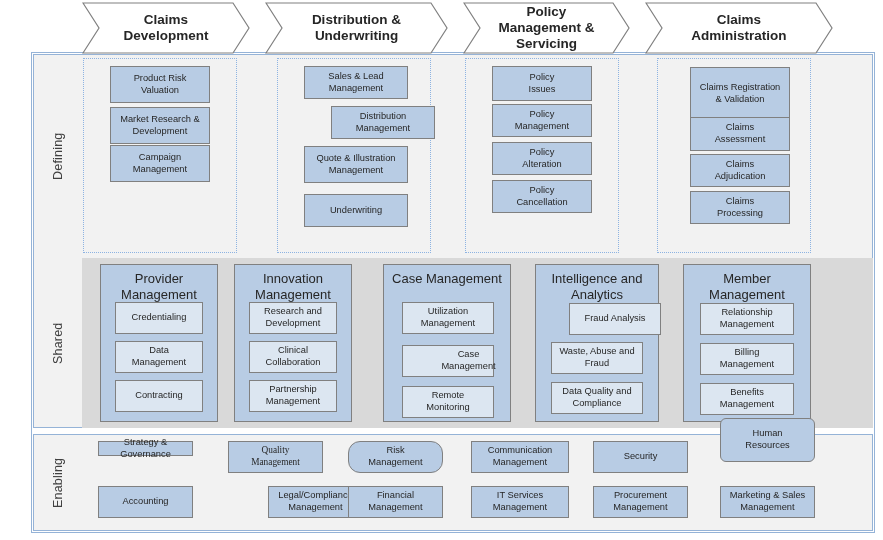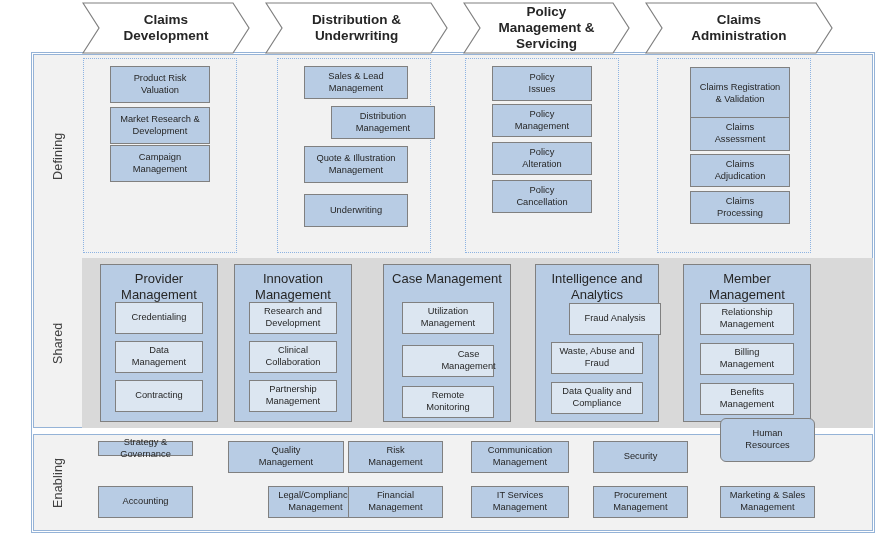--- a/index.html
+++ b/index.html
@@ -258,24 +258,24 @@
   <div class="cap light" style="left:700px;top:343px;width:94px;height:32px;">
     <span><span>Billing</span><br><span>Management</span></span>
   </div>
   <div class="cap light" style="left:700px;top:383px;width:94px;height:32px;">
     <span><span>Benefits</span><br><span>Management</span></span>
   </div>
 
   <div class="cap" style="left:98px;top:441px;width:95px;height:15px;">
     <span><span>Strategy &amp;</span><br><span>Governance</span></span>
   </div>
-  <div class="cap" style="left:228px;top:441px;width:116px;height:32px;">
+  <div class="cap" style="left:228px;top:441px;width:95px;height:32px;font-family:Liberation Serif, serif;">
     <span><span>Quality</span><br><span>Management</span></span>
   </div>
-  <div class="cap" style="left:348px;top:441px;width:95px;height:32px;">
+  <div class="cap" style="left:348px;top:441px;width:95px;height:32px;border-radius:12px;">
     <span><span>Risk</span><br><span>Management</span></span>
   </div>
   <div class="cap" style="left:471px;top:441px;width:98px;height:32px;">
     <span><span>Communication</span><br><span>Management</span></span>
   </div>
   <div class="cap" style="left:593px;top:441px;width:95px;height:32px;">
     <span><span>Security</span></span>
   </div>
   <div class="cap" style="left:720px;top:418px;width:95px;height:44px;border-radius:6px;">
     <span><span>Human</span><br><span>Resources</span></span>

